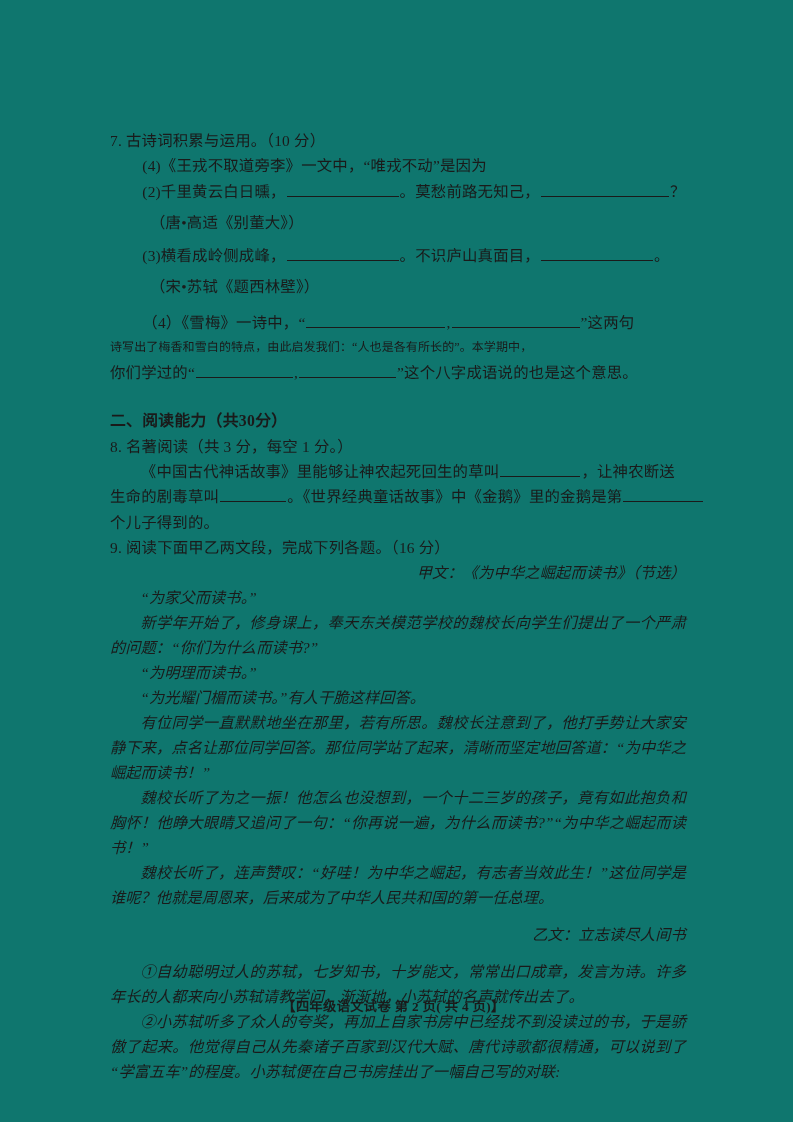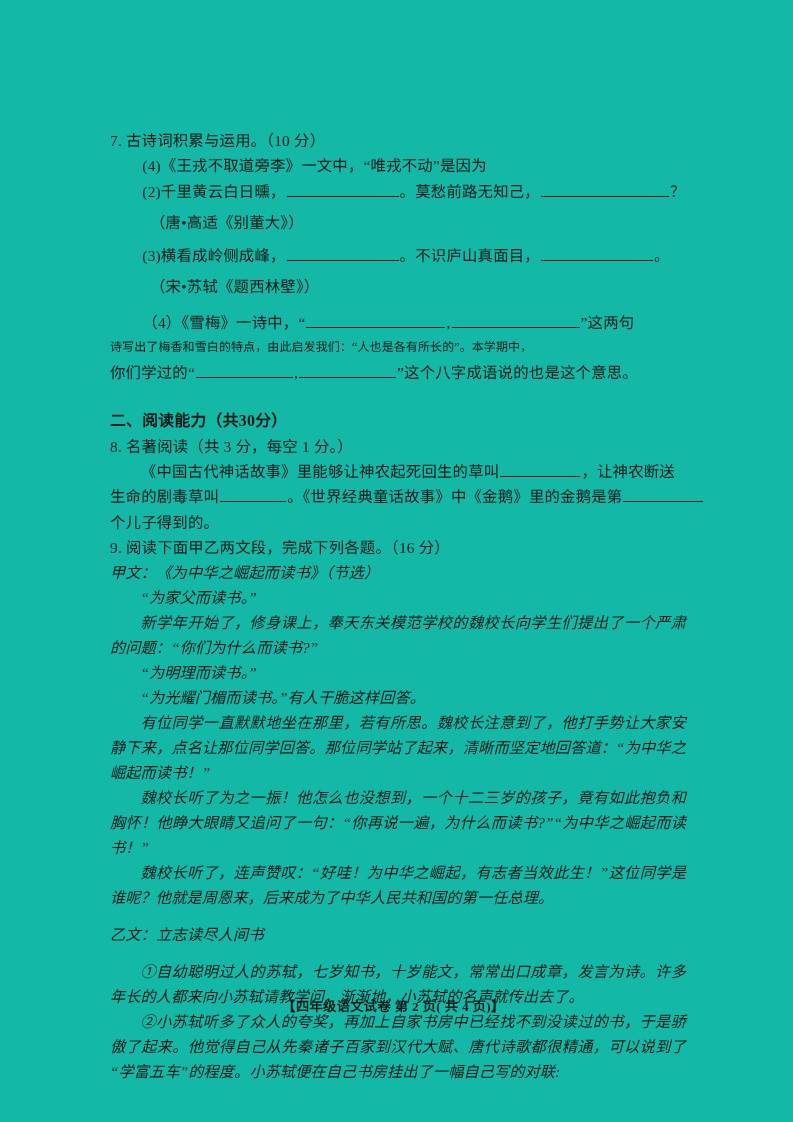--- a/index.html
+++ b/index.html
@@ -15,21 +15,21 @@
     font-family: "Liberation Serif", "DejaVu Serif", serif;
     color: #1a1a1a;
     overflow: hidden;
   }
 
   .page {
     position: absolute;
     left: 0; top: 0;
     width: 793px;
     height: 1122px;
-    background: #14b8a6;
+    background: #0f766e;
   }
 
   .content {
     position: absolute;
     left: 110px;
     top: 128px;
     width: 576px;
   }
 
   
@@ -64,21 +64,21 @@
   .pad-sub2 { padding-left: 2.6em; }
 
   .bold-head {
     font-weight: bold;
     font-size: 15.8px;
     line-height: 26px;
     letter-spacing: 0.3px;
     margin-top: 8px;
   }
 
-  .center { text-align: left; }
+  .center { text-align: right; }
 
   
   .blank {
     display: inline-block;
     border-bottom: 1.15px solid #1a1a1a;
     vertical-align: baseline;
     height: 1.02em;
     margin: 0 1px;
   }
   .b-xs  { width: 66px; }

